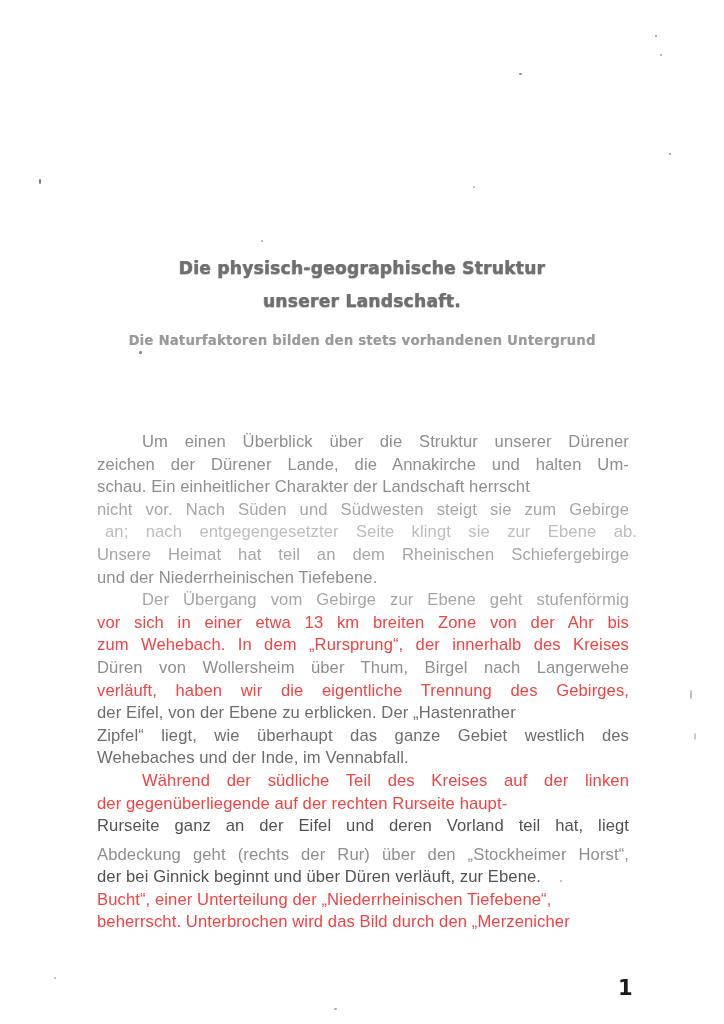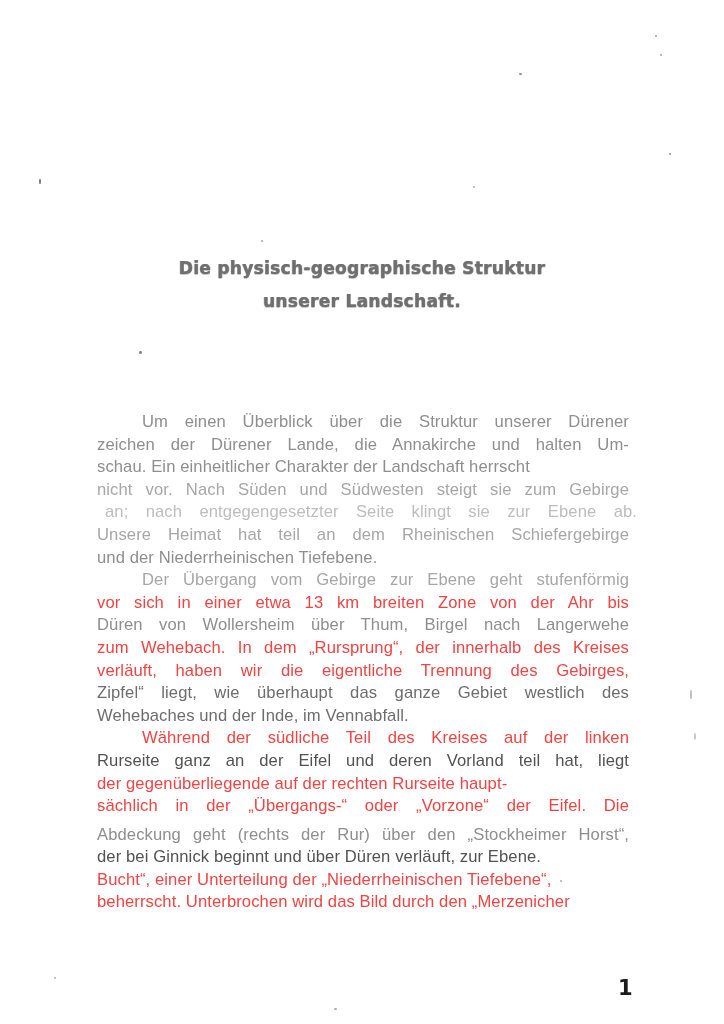--- a/index.html
+++ b/index.html
@@ -67,21 +67,21 @@
     line-height: 21px;
     color: #9a9a9a;
     white-space: nowrap;
     text-shadow: 0.5px 0.4px 0 rgba(150,150,150,0.45);
   }
 
   
   #body-text {
     position: absolute;
     left: 97px;
-    top: 411px;
+    top: 431px;
     width: 532px;
   }
 
   .ln {
     display: block;
     position: relative;
     height: 22.6px;
     font-size: 16.6px;
     line-height: 22.6px;
     color: #ef4444;
@@ -131,41 +131,42 @@
   <div class="speck" style="left:560px; top:880px; width:2px;  height:2px;  opacity:.4;"></div>
   <div class="speck" style="left:334px; top:1008px;width:3px;  height:2px;  opacity:.45;"></div>
   <div class="speck" style="left:54px;  top:977px; width:2px;  height:2px;  opacity:.4;"></div>
 
   <div class="headline-block">
     <div class="title-line l1">Die physisch-geographische Struktur</div>
     <div class="title-line l2">unserer Landschaft.</div>
   </div>
 
   <div class="subtitle-block">
+    <div class="subtitle-line">Die Naturfaktoren bilden den stets vorhandenen Untergrund</div>
   </div>
 
   <div id="body-text">
       <span class="ln indent f1" style="word-spacing: 12.04px;"><span class="w">Um einen Überblick über die Struktur unserer Dürener</span></span>
       <span class="ln f1" style="word-spacing: 11.14px;"><span class="w">zeichen der Dürener Lande, die Annakirche und halten Um-</span></span>
       <span class="ln f1"><span class="w">schau. Ein einheitlicher Charakter der Landschaft herrscht</span></span>
       <span class="ln f2" style="word-spacing: 8.35px;"><span class="w">nicht vor. Nach Süden und Südwesten steigt sie zum Gebirge</span></span>
       <span class="ln f3" style="word-spacing: 12.63px; margin-left: 8px;"><span class="w">an; nach entgegengesetzter Seite klingt sie zur Ebene ab.</span></span>
       <span class="ln f2" style="word-spacing: 12.2px;"><span class="w">Unsere Heimat hat teil an dem Rheinischen Schiefergebirge</span></span>
       <span class="ln f1"><span class="w">und der Niederrheinischen Tiefebene.</span></span>
       <span class="ln indent f2" style="word-spacing: 9.27px;"><span class="w">Der Übergang vom Gebirge zur Ebene geht stufenförmig</span></span>
       <span class="ln" style="word-spacing: 8.96px;"><span class="w">vor sich in einer etwa 13 km breiten Zone von der Ahr bis</span></span>
+      <span class="ln" style="word-spacing: 7.58px;"><span class="w">zum Wehebach. In dem „Rursprung“, der innerhalb des Kreises</span></span>
       <span class="ln f1" style="word-spacing: 11.66px;"><span class="w">Düren von Wollersheim über Thum, Birgel nach Langerwehe</span></span>
-      <span class="ln" style="word-spacing: 7.58px;"><span class="w">zum Wehebach. In dem „Rursprung“, der innerhalb des Kreises</span></span>
       <span class="ln" style="word-spacing: 13.9px;"><span class="w">verläuft, haben wir die eigentliche Trennung des Gebirges,</span></span>
+      <span class="ln f4"><span class="w">der Eifel, von der Ebene zu erblicken. Der „Hastenrather</span></span>
       <span class="ln f4" style="word-spacing: 12.74px;"><span class="w">Zipfel“ liegt, wie überhaupt das ganze Gebiet westlich des</span></span>
       <span class="ln f4"><span class="w">Wehebaches und der Inde, im Vennabfall.</span></span>
       <span class="ln indent" style="word-spacing: 11.95px;"><span class="w">Während der südliche Teil des Kreises auf der linken</span></span>
+      <span class="ln"><span class="w">der gegenüberliegende auf der rechten Rurseite haupt-</span></span>
       <span class="ln f5" style="word-spacing: 10.17px;"><span class="w">Rurseite ganz an der Eifel und deren Vorland teil hat, liegt</span></span>
-      <span class="ln"><span class="w">der gegenüberliegende auf der rechten Rurseite haupt-</span></span>
-      <span class="ln" style="word-spacing: 12.97px;"><span class="w">sächlich in der „Übergangs-“ oder „Vorzone“ der Eifel. Die</span></span>
       <span class="ln f1" style="word-spacing: 7.29px; margin-top: 6px;"><span class="w">Abdeckung geht (rechts der Rur) über den „Stockheimer Horst“,</span></span>
       <span class="ln f5"><span class="w">der bei Ginnick beginnt und über Düren verläuft, zur Ebene.</span></span>
       <span class="ln"><span class="w">Bucht“, einer Unterteilung der „Niederrheinischen Tiefebene“,</span></span>
       <span class="ln"><span class="w">beherrscht. Unterbrochen wird das Bild durch den „Merzenicher</span></span>
     </div>
 
   <div class="folio">1</div>
 
 </div>
 

